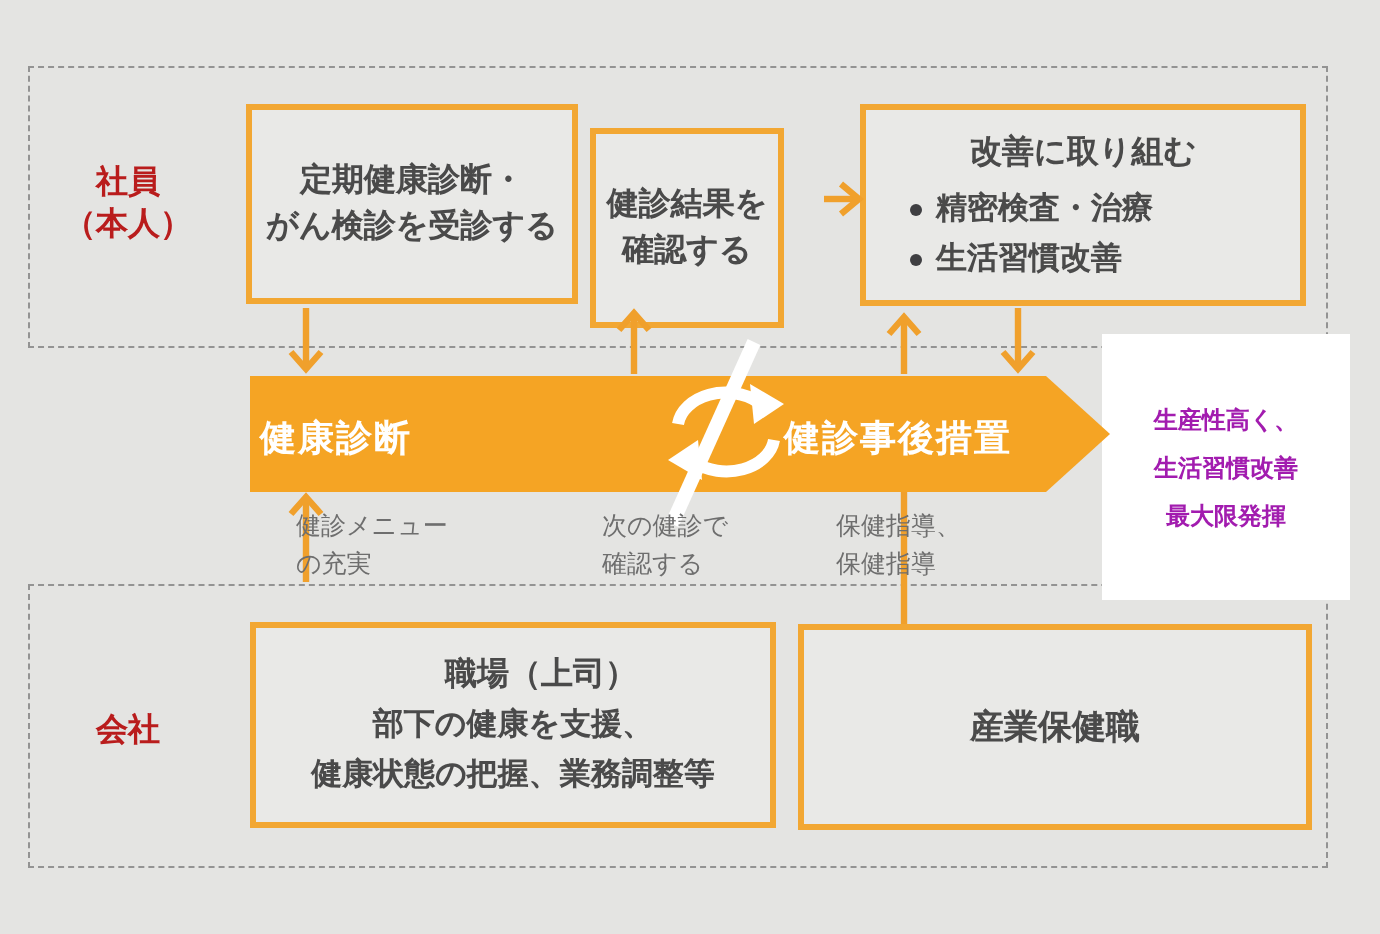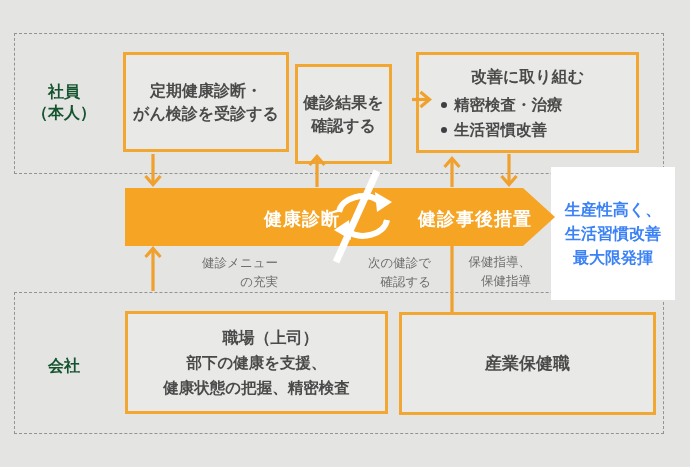--- a/index.html
+++ b/index.html
@@ -5,46 +5,46 @@
   html,body{margin:0;padding:0;background:#e4e4e2;}
   .stage{
     position:relative;width:690px;height:467px;background:#e4e4e2;overflow:hidden;
     font-family:"Liberation Sans","DejaVu Sans",sans-serif;color:#4a4a4a;
   }
   .dashed-zone{
     position:absolute;border:1px dashed #939393;background:transparent;
   }
   .actor-label{
     position:absolute;width:100px;text-align:center;font-size:16px;font-weight:700;
-    color:#14532d;line-height:21px;
+    color:#b91c1c;line-height:21px;
   }
   .obox{
     position:absolute;border:3px solid #f2a733;background:#e9e9e7;
     display:flex;flex-direction:column;align-items:center;justify-content:center;
     box-sizing:border-box;
   }
   .obox .line{font-size:16px;font-weight:700;line-height:23px;color:#4a4a4a;text-align:left;}
   .obox .title{font-size:16px;font-weight:700;line-height:22px;color:#4a4a4a;}
   .bullets{display:flex;flex-direction:column;gap:7px;margin-top:8px;align-self:flex-start;margin-left:22px;}
   .bullet-row{display:flex;align-items:center;gap:7px;}
   .bullet-dot{width:6px;height:6px;border-radius:50%;background:#3f3f42;flex:0 0 auto;}
   .bullet-text{font-size:15.5px;font-weight:700;color:#4a4a4a;line-height:18px;}
   .banner-label{
     position:absolute;color:#ffffff;font-size:18px;font-weight:700;
-    text-align:right;letter-spacing:1px;
+    text-align:left;letter-spacing:1px;
   }
   .note{
-    position:absolute;width:130px;text-align:right;font-size:12.5px;color:#6e6e6e;
+    position:absolute;width:130px;text-align:left;font-size:12.5px;color:#6e6e6e;
     line-height:19px;
   }
   .outcome{
     position:absolute;left:551px;top:167px;width:124px;height:133px;background:#ffffff;
     display:flex;flex-direction:column;align-items:center;justify-content:center;
   }
-  .outcome .oline{font-size:16px;font-weight:700;color:#3b82f6;line-height:24px;text-align:left;}
+  .outcome .oline{font-size:12px;font-weight:700;color:#a21caf;line-height:24px;text-align:left;}
   svg.overlay{position:absolute;left:0;top:0;pointer-events:none;}
 </style>
 </head>
 <body>
 
 <div class="stage">
 
   <div class="dashed-zone" style="left:14px;top:33px;width:648px;height:139px;"></div>
   <div class="dashed-zone" style="left:14px;top:292px;width:648px;height:140px;"></div>
 
@@ -59,38 +59,38 @@
   <div class="obox" style="left:123px;top:52px;width:166px;height:100px;">
     <div class="line">定期健康診断・</div>
     <div class="line">がん検診を受診する</div>
   </div>
 
   <div class="obox" style="left:295px;top:64px;width:97px;height:100px;">
     <div class="line">健診結果を</div>
     <div class="line">確認する</div>
   </div>
 
-  <div class="obox" style="left:416px;top:52px;width:223px;height:101px;">
+  <div class="obox" style="left:430px;top:52px;width:223px;height:101px;">
     <div class="title">改善に取り組む</div>
     <div class="bullets">
       <div class="bullet-row">
         <span class="bullet-dot"></span>
         <span class="bullet-text">精密検査・治療</span>
       </div>
       <div class="bullet-row">
         <span class="bullet-dot"></span>
         <span class="bullet-text">生活習慣改善</span>
       </div>
     </div>
   </div>
 
   <div class="obox" style="left:125px;top:311px;width:263px;height:103px;">
     <div class="title" style="line-height:25px;margin-left:28px;">職場（上司）</div>
     <div class="line" style="font-size:15.5px;line-height:25px;font-weight:600;">部下の健康を支援、</div>
-    <div class="line" style="font-size:15.5px;line-height:25px;font-weight:600;">健康状態の把握、精密検査</div>
+    <div class="line" style="font-size:15.5px;line-height:25px;font-weight:600;">健康状態の把握、業務調整等</div>
   </div>
 
   <div class="obox" style="left:399px;top:312px;width:257px;height:103px;">
     <div class="title" style="font-size:17px;">産業保健職</div>
   </div>
 
   <div class="outcome">
     <div class="oline">生産性高く、</div>
     <div class="oline">生活習慣改善</div>
     <div class="oline">最大限発揮</div>
@@ -136,18 +136,18 @@
   <div class="banner-label" style="left:392px;top:207px;width:140px;">健診事後措置</div>
 
   <div class="note" style="left:148px;top:254px;">
     <div>健診メニュー</div>
     <div>の充実</div>
   </div>
   <div class="note" style="left:301px;top:254px;">
     <div>次の健診で</div>
     <div>確認する</div>
   </div>
-  <div class="note" style="left:401px;top:254px;font-family:Liberation Mono, monospace;">
+  <div class="note" style="left:418px;top:254px;">
     <div>保健指導、</div>
     <div>保健指導</div>
   </div>
 
 </div>
 
 </body></html>

